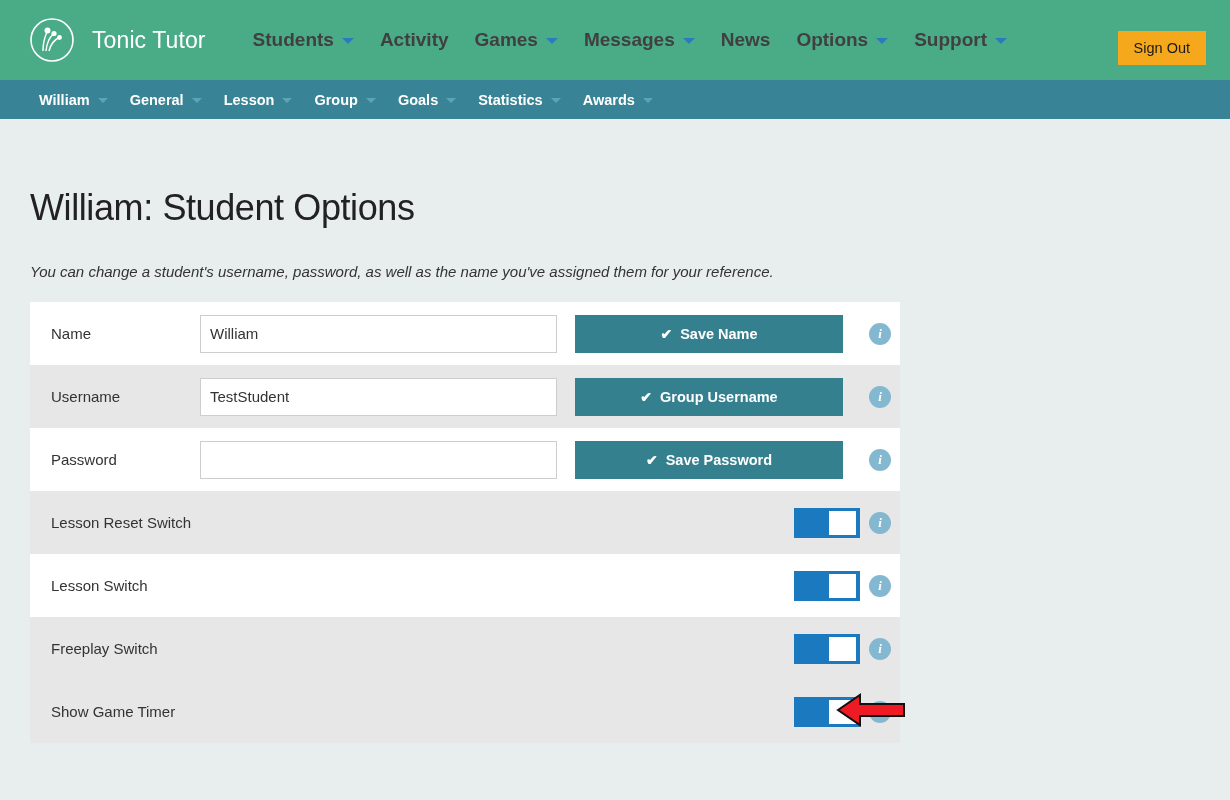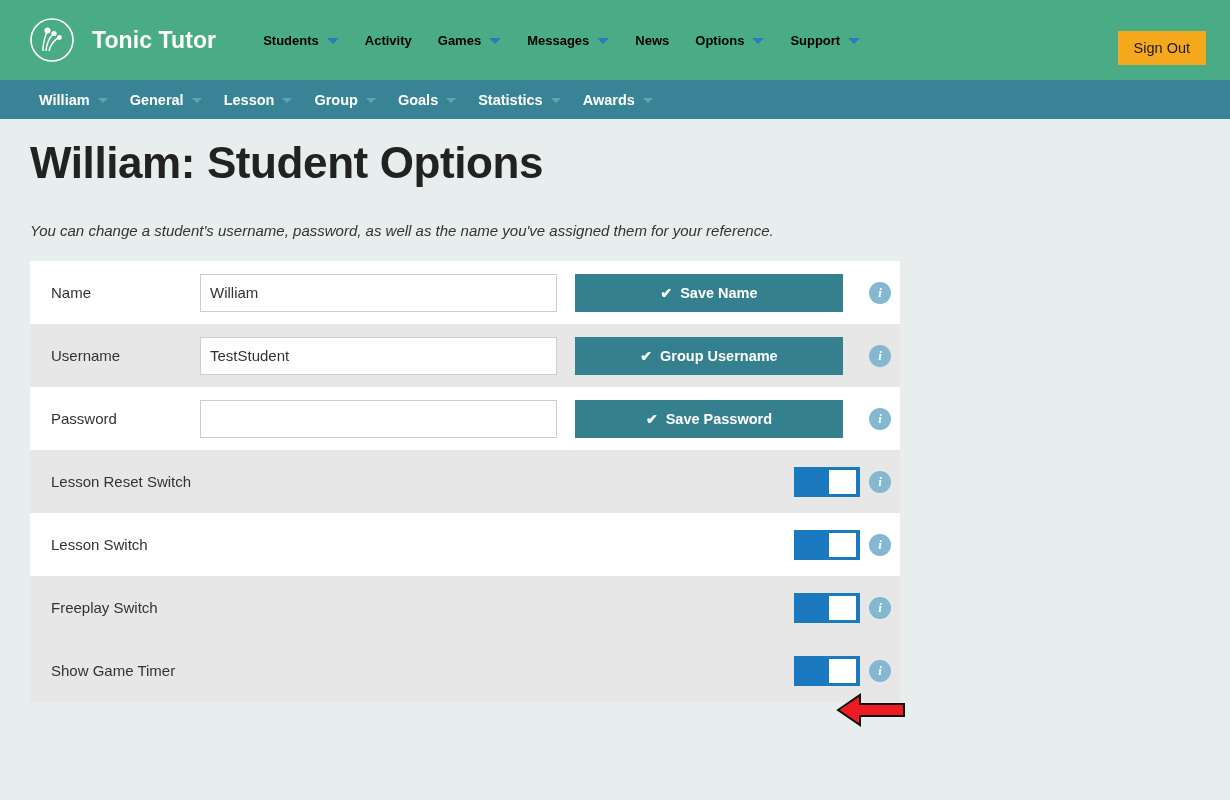--- a/index.html
+++ b/index.html
@@ -21,33 +21,33 @@
     position: relative;
   }
   .logo-mark {
     width: 48px; height: 48px;
     flex: 0 0 48px;
     margin-right: 16px;
   }
   .brand {
     color: #ffffff;
     font-size: 23px;
-    font-weight: bold;
+    font-weight: normal;
     letter-spacing: .1px;
     margin-right: 34px;
     white-space: nowrap;
   }
   .mainnav {
     display: flex;
     align-items: center;
     gap: 0px;
   }
   .mainnav .navitem {
-    color: #000000;
-    font-size: 13px;
+    color: #404040;
+    font-size: 19px;
     font-weight: bold;
     white-space: nowrap;
     display: flex;
     align-items: center;
     padding: 0 13px;
     cursor: pointer;
   }
   .caret {
     display: inline-block;
     width: 0; height: 0;
@@ -96,25 +96,25 @@
     border-right: 5px solid transparent;
     border-top: 5px solid #5ea5b4;
     margin-left: 8px;
     position: relative;
     top: 1px;
   }
 
   
   .page { padding: 0 30px; }
   .page-title {
-    font-size: 44px;
-    font-weight: bold;
+    font-size: 36px;
+    font-weight: normal;
     color: #222222;
     letter-spacing: -.4px;
-    margin-top: 19px;
+    margin-top: 68px;
   }
   .page-desc {
     font-size: 15px;
     color: #333333;
     margin-top: 34px;
     margin-bottom: 22px;
     font-style: italic;
   }
 
   

